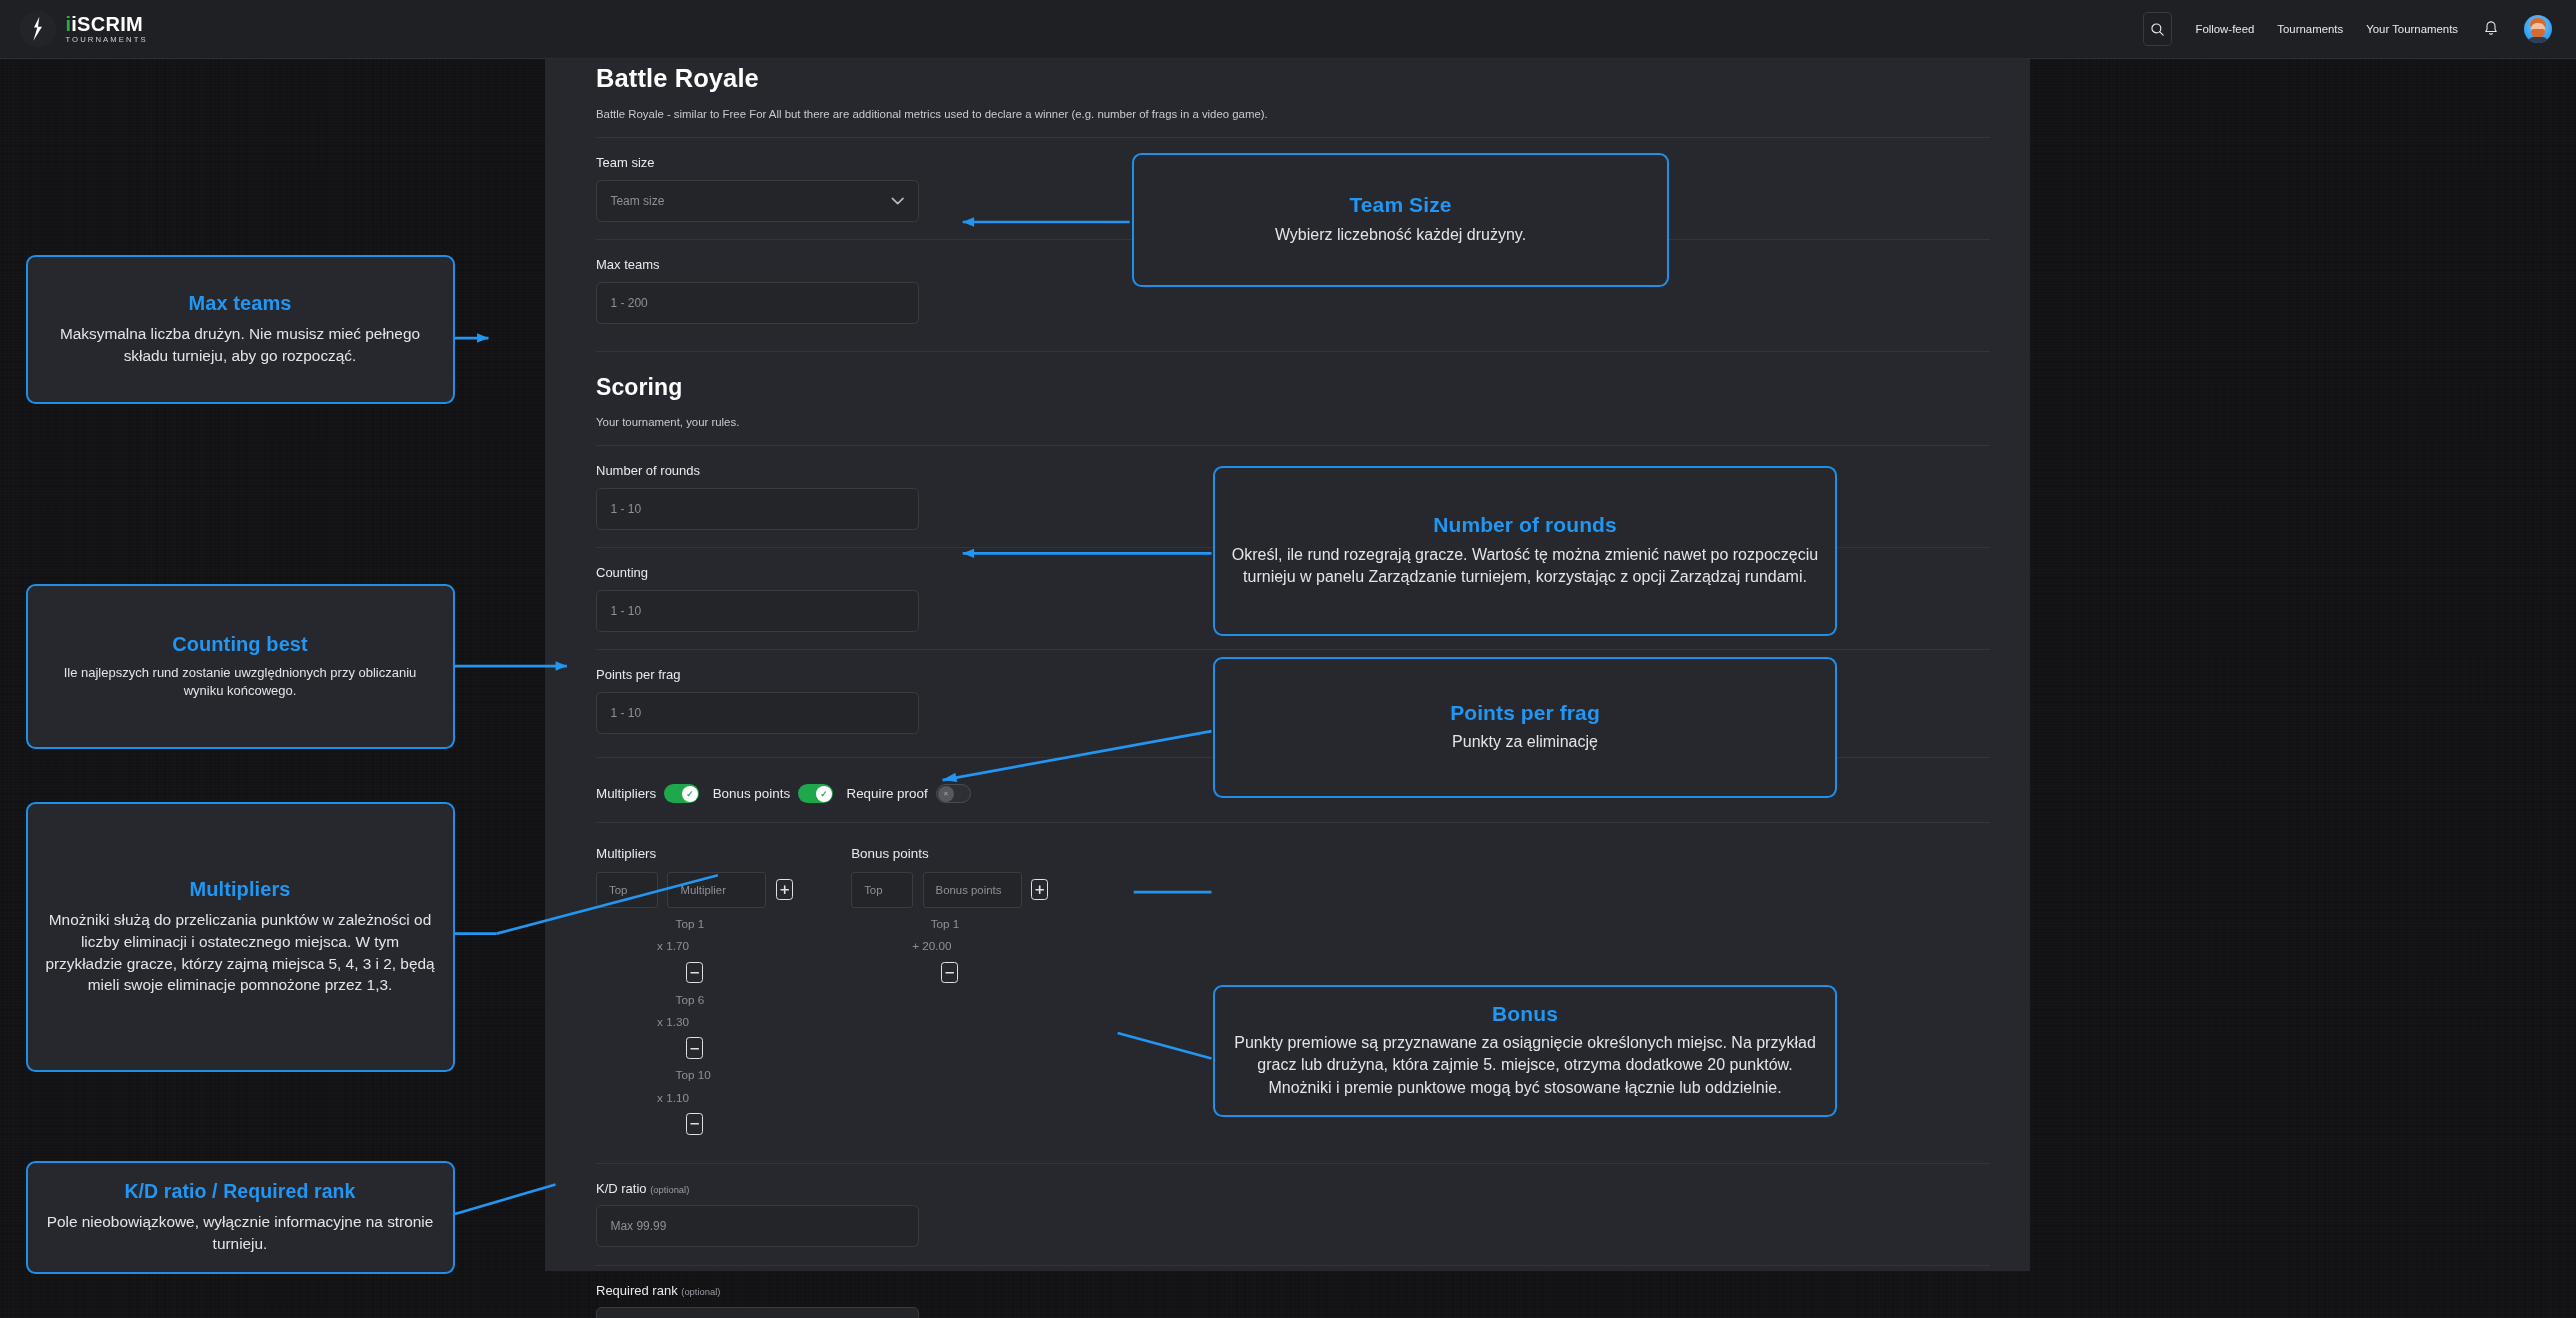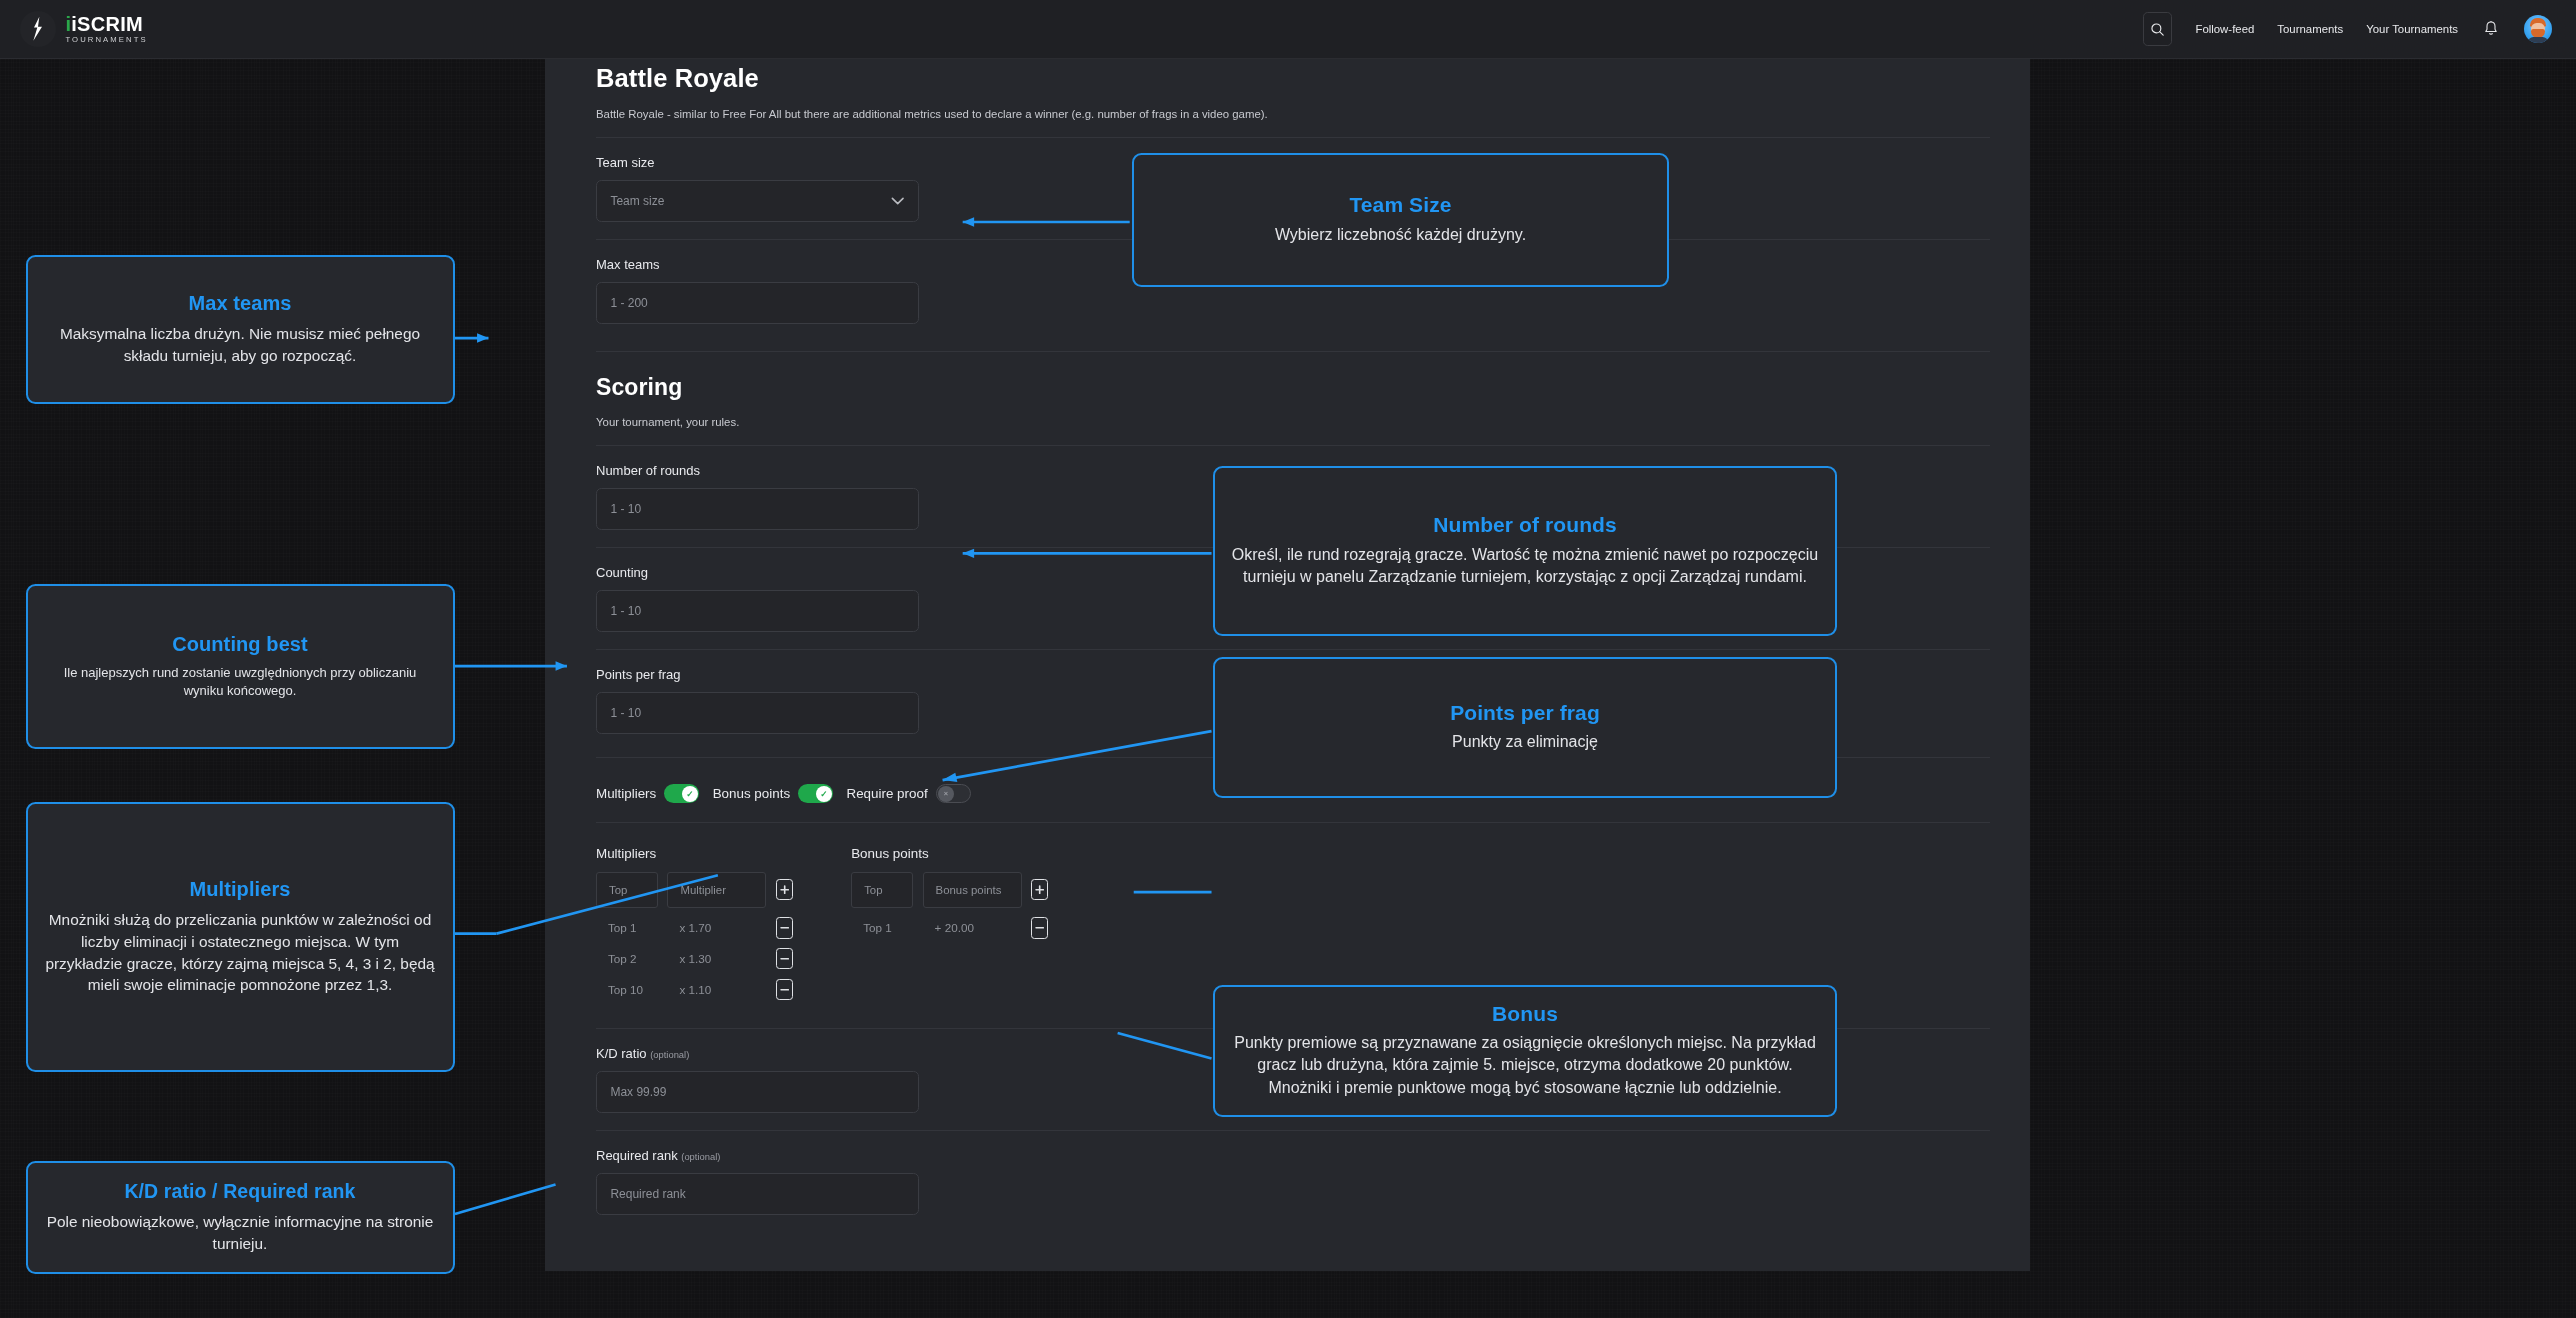--- a/index.html
+++ b/index.html
@@ -98,21 +98,21 @@
     height: 36px; border: 0.7px solid #3a3c42; border-radius: 3px; background: #242529;
     display: flex; align-items: center; padding: 0 12px; color: #8d9097; font-size: 11.4px;
   }
   .cell-in.top { width: 62px; }
   .cell-in.val { width: 99px; }
   .sqbtn {
     width: 17.4px; height: 21.5px; border: 1.3px solid #dfe1e5; border-radius: 3.4px;
     display:flex; align-items:center; justify-content:center; color: #dfe1e5;
     font-size: 13.4px; font-weight: 700; line-height: 1;
   }
-  .tbl-row { display: flex; align-items: center; gap: 9.4px; margin-top: 9.4px; }
+  .tbl-row { display: flex; align-items: center; gap: 9.4px; margin-top: 9.4px; flex-direction: column; }
   .tbl-row .c1 { width: 62px; padding-left: 12px; color: #8d9097; font-size: 11.7px; }
   .tbl-row .c2 { width: 99px; padding-left: 12px; color: #8d9097; font-size: 11.7px; }
 
   
   .callout {
     position: absolute; border: 2px solid #1f8fe8; border-radius: 9.4px;
     background: #26282d; z-index: 30;
     display: flex; flex-direction: column; align-items: center; justify-content: center;
     text-align: center; padding: 10.7px 14.8px;
   }
@@ -310,21 +310,21 @@
           <div class="tbl-row">
             <div class="c1">Top 1</div>
             <div class="c2">x 1.70</div>
             <div class="sqbtn">
               <svg width="9.4" height="9.4" viewBox="0 0 14 14">
                   <line x1="1.6" y1="7" x2="12.4" y2="7" stroke="#dfe1e5" stroke-width="2.4" stroke-linecap="round"></line>
                 </svg>
             </div>
           </div>
           <div class="tbl-row">
-            <div class="c1">Top 2</div>
+            <div class="c1">Top 6</div>
             <div class="c2">x 1.30</div>
             <div class="sqbtn">
               <svg width="9.4" height="9.4" viewBox="0 0 14 14">
                   <line x1="1.6" y1="7" x2="12.4" y2="7" stroke="#dfe1e5" stroke-width="2.4" stroke-linecap="round"></line>
                 </svg>
             </div>
           </div>
           <div class="tbl-row">
             <div class="c1">Top 10</div>
             <div class="c2">x 1.10</div>

